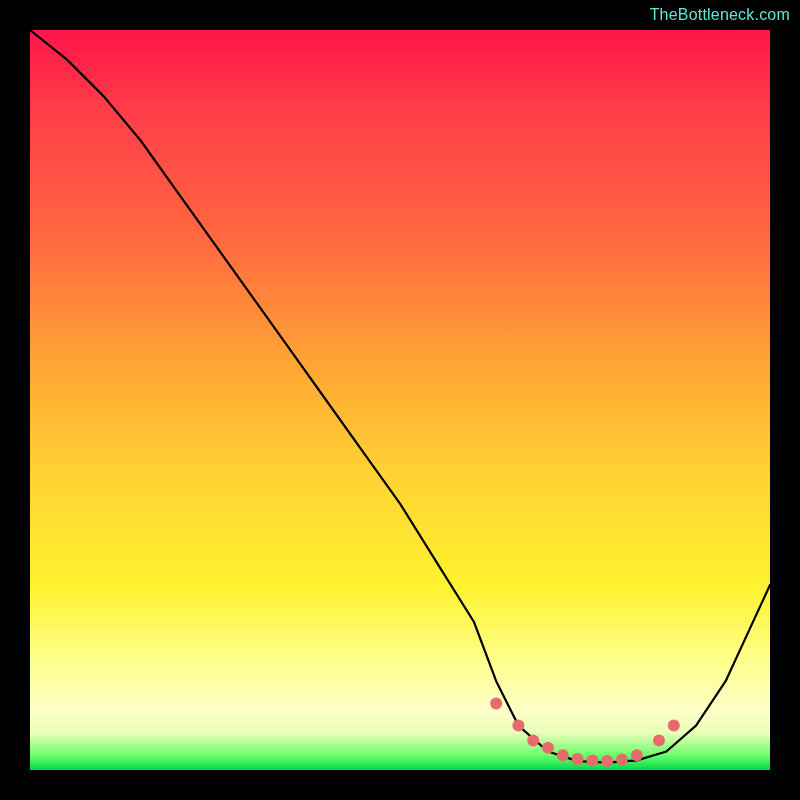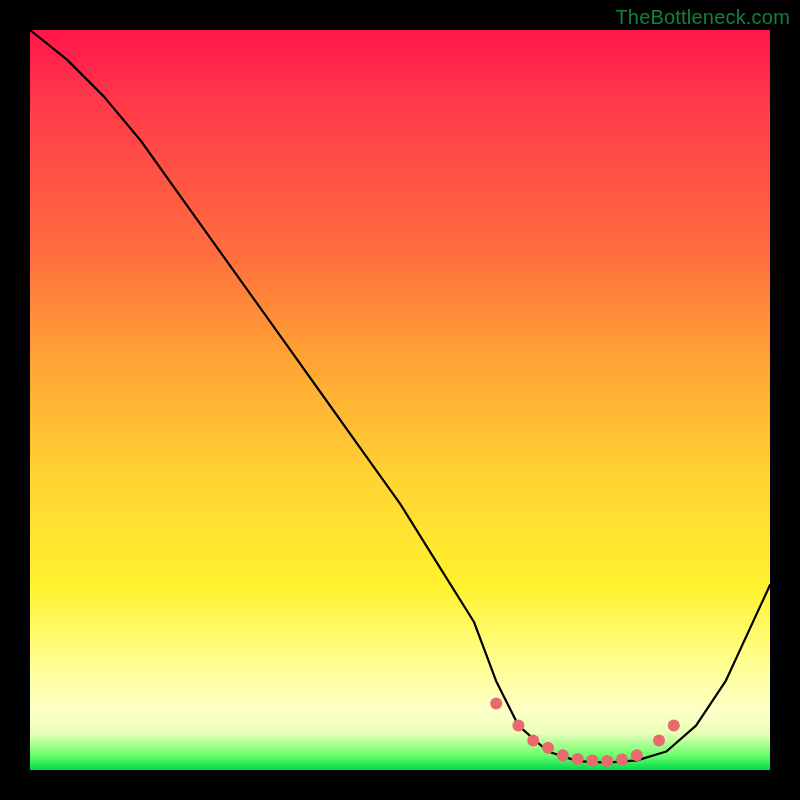--- a/index.html
+++ b/index.html
@@ -38,22 +38,22 @@
       #fdffc8 92%,
       #e9ffb8 95%,
       #6cff6c 98%,
       #00d94a 100%
     );
   }
   .watermark {
     position: absolute;
     top: 6px;
     right: 10px;
-    color: #15803d;
-    font-size: 20px;
+    color: #5eead4;
+    font-size: 16px;
     font-weight: 500;
     letter-spacing: 0.2px;
     user-select: none;
   }
   svg.curve {
     position: absolute;
     left: 0;
     top: 0;
     width: 740px;
     height: 740px;

